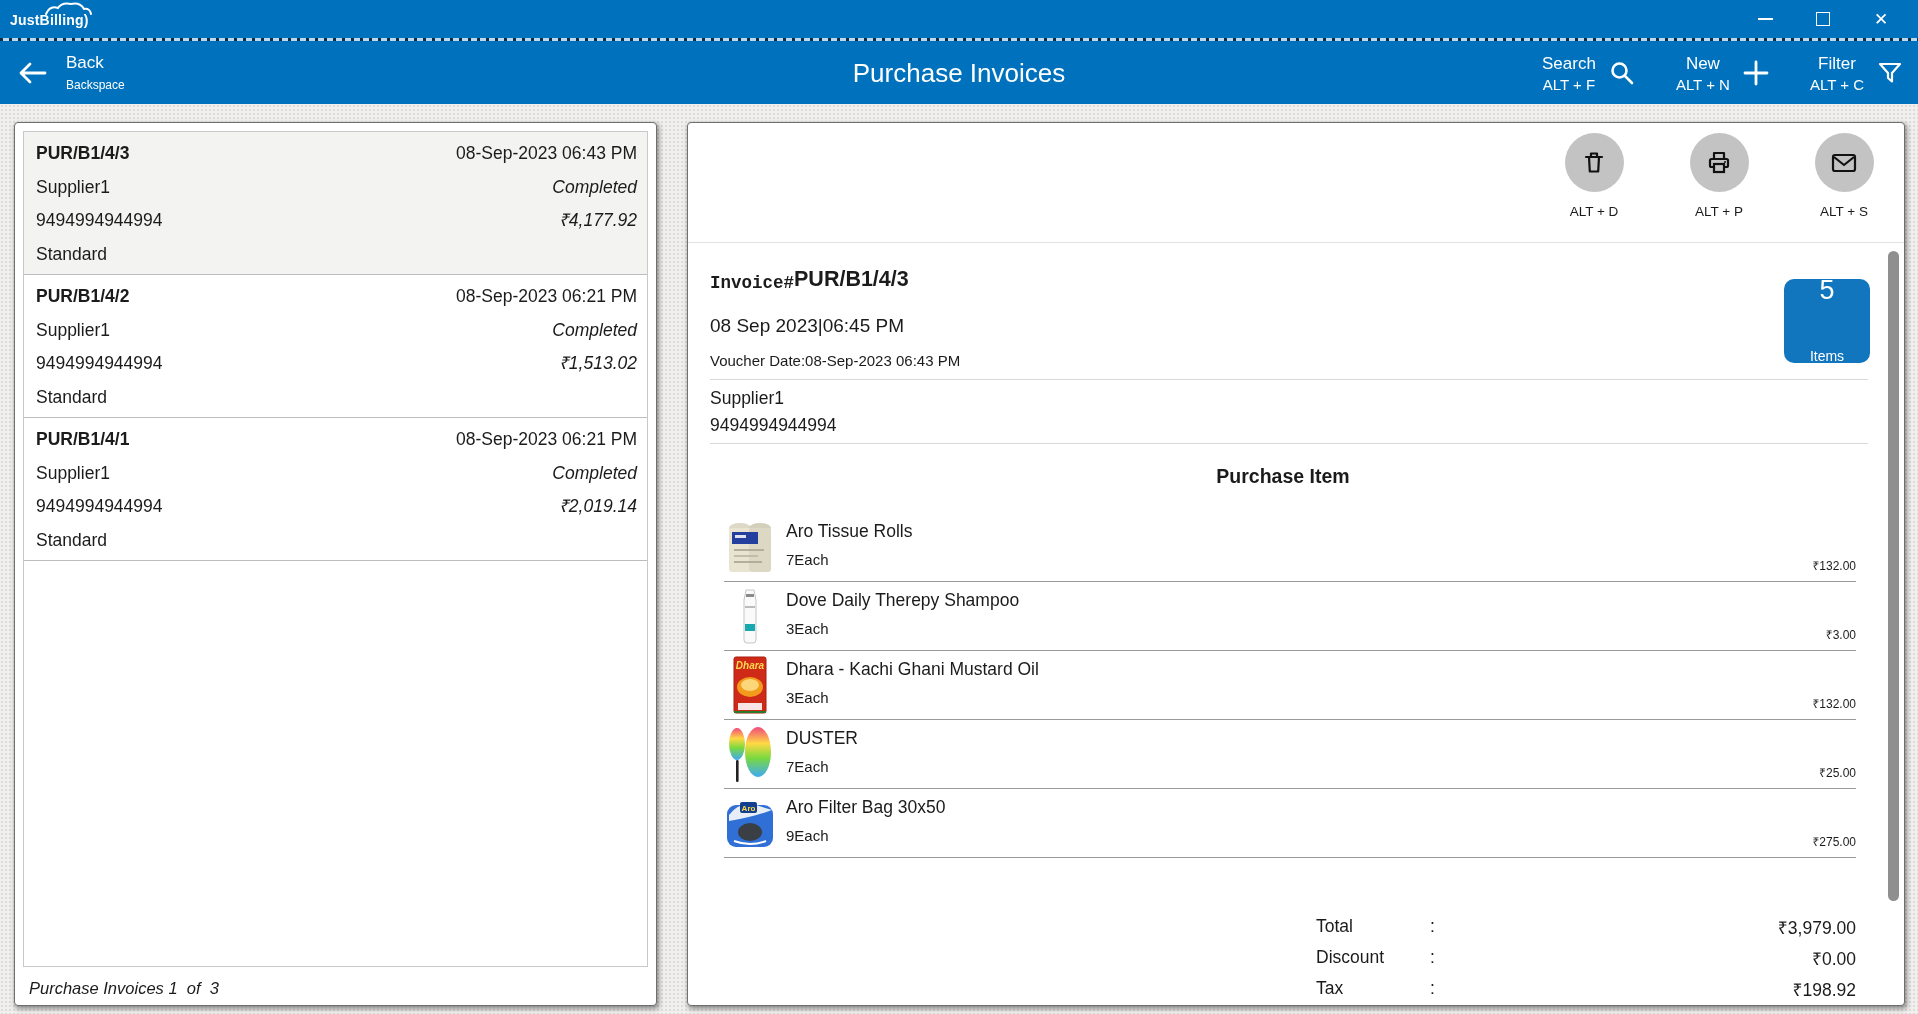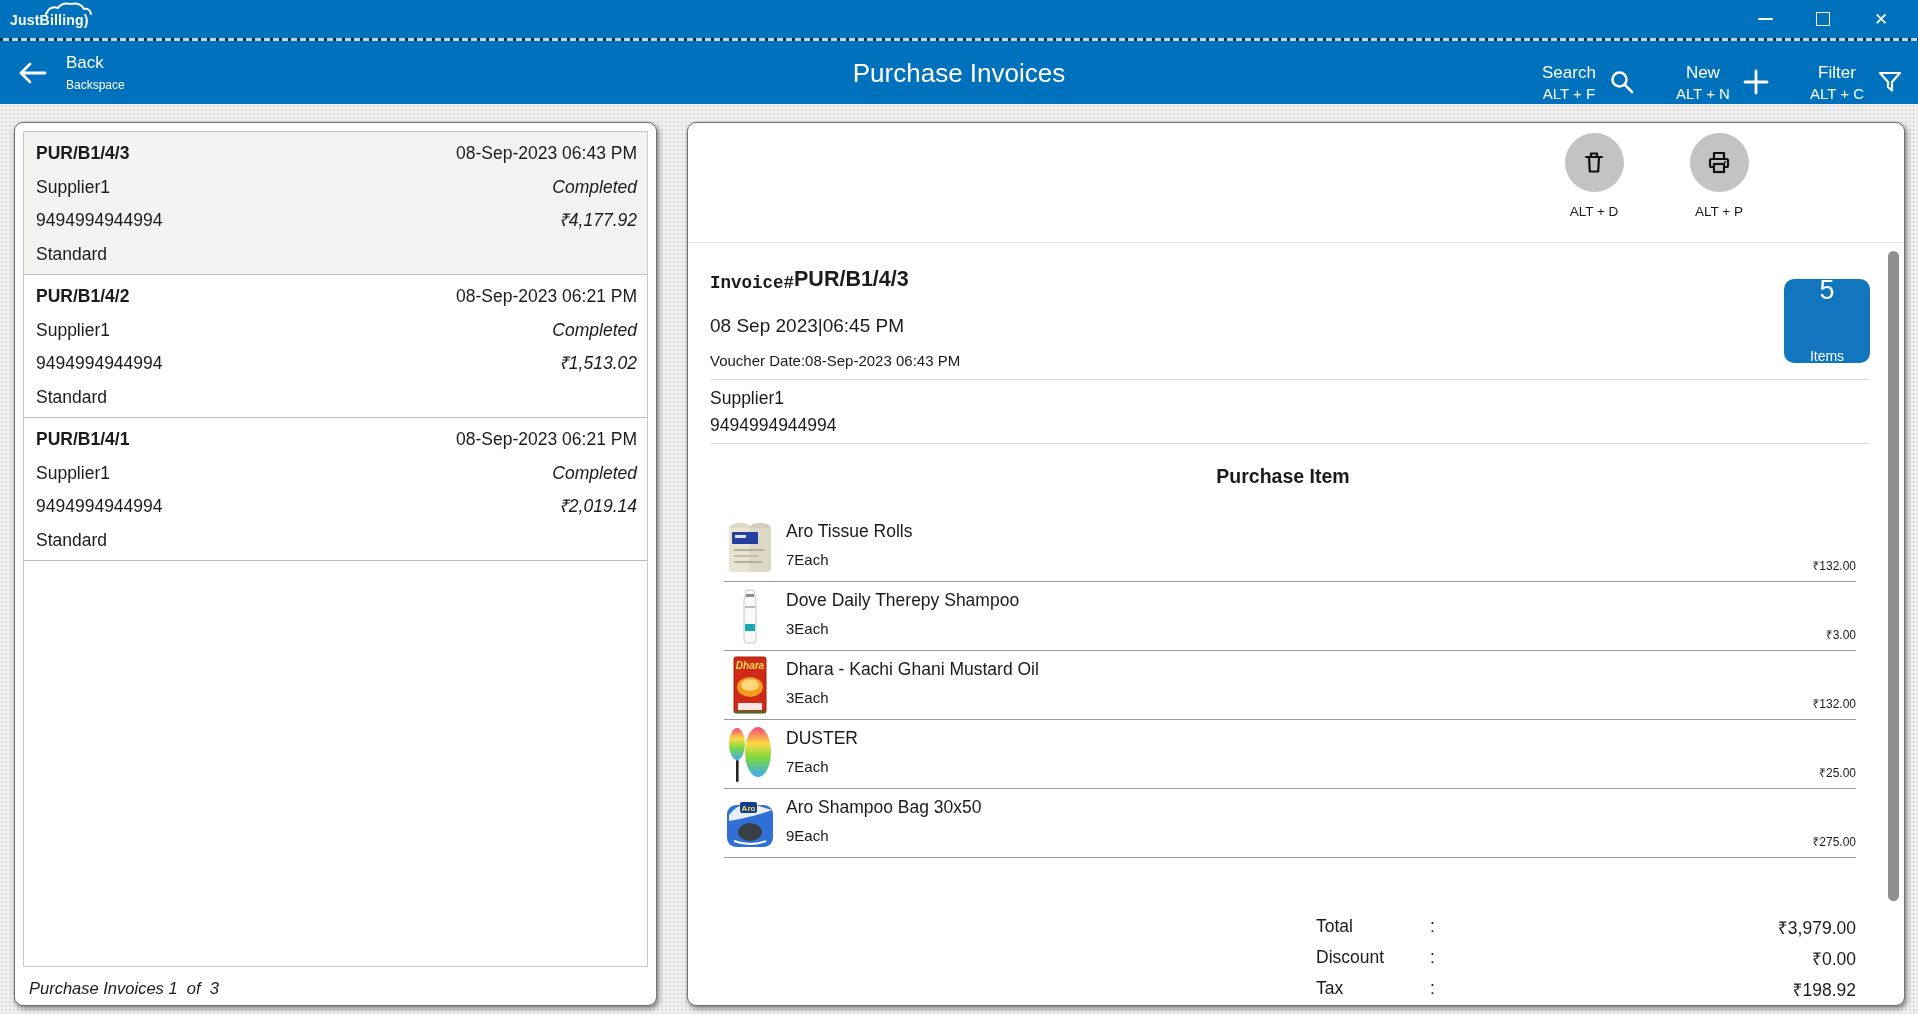--- a/index.html
+++ b/index.html
@@ -27,28 +27,28 @@
   .dotted-sep { position:absolute; left:0; top:38px; width:100%; height:3px;
     background:repeating-linear-gradient(90deg,#0b2e4a 0 3px,#bcd8ec 3px 9px); }
 
   
   .commandbar { position:absolute; left:0; top:41px; width:100%; height:63px; background:#0071bc; color:#fff; }
   .back-group { position:absolute; left:14px; top:0; height:63px; display:flex; align-items:center; cursor:pointer; }
   .back-arrow { margin-right:16px; }
   .back-labels .lbl-main { font-size:17px; line-height:22px; }
   .back-labels .lbl-small { font-size:12px; line-height:16px; margin-top:3px; }
   .page-title { position:absolute; left:50%; top:50%; transform:translate(-50%,-50%); font-size:26px; font-weight:400; white-space:nowrap; }
-  .cmd-right { position:absolute; right:14px; top:0; height:81px; display:flex; align-items:center; gap:40px;margin-left:36px; }
+  .cmd-right { position:absolute; right:14px; top:0; height:63px; display:flex; align-items:center; gap:40px;margin-left:36px; }
   .cmd-btn { display:flex; align-items:center; gap:12px; cursor:pointer; }
   .cmd-labels { text-align:center; }
   .cmd-labels .lbl-main { font-size:17px; line-height:20px; }
   .cmd-labels .lbl-small { font-size:15px; line-height:15px; margin-top:3px; }
 
   
-  .card { position:absolute; background:#fff; border:1px solid #6f6f6f; border-radius:9px;
+  .card { position:absolute; background:#fff; border:1px solid #6f6f6f; border-radius:4px;
     box-shadow:1.5px 2.5px 5px rgba(0,0,0,0.42); }
   .left-card  { left:14px; top:122px; width:643px;  height:884px; }
   .right-card { left:687px; top:122px; width:1218px; height:884px;padding-left:26px; }
 
   
   .list-box { position:absolute; left:8px; top:8px; right:8px; bottom:38px; border:1px solid #c9c9c9; overflow:hidden; background:#fff; }
   .inv-item { position:relative; height:143px; padding:5px 10px 0 12px; border-bottom:1px solid #bdbdbd; cursor:pointer; background:#fff; }
   .inv-item.selected { background:#f3f3f1; }
   .inv-item .l { height:33.5px; line-height:33.5px; font-size:17.5px; white-space:nowrap; }
   .inv-item .num { font-weight:700; }
@@ -223,20 +223,29 @@
       <div class="action act-1">
         <div class="circle">
           <svg width="30" height="30" viewBox="0 0 30 30">
             <path d="M10 11V5h10v6" fill="none" stroke="#111" stroke-width="2.2" stroke-linejoin="round"></path>
             <rect x="6" y="11" width="18" height="8" rx="1.5" fill="none" stroke="#111" stroke-width="2.2"></rect>
             <rect x="10" y="16" width="10" height="8" fill="#c3c3c3" stroke="#111" stroke-width="2.2"></rect>
             <circle cx="21" cy="14" r="1" fill="#111"></circle>
           </svg>
         </div>
         <div class="a-label">ALT + P</div>
+      </div>
+      <div class="action act-2">
+        <div class="circle">
+          <svg width="30" height="30" viewBox="0 0 30 30">
+            <rect x="4" y="7" width="22" height="16" rx="2" fill="none" stroke="#111" stroke-width="2.2"></rect>
+            <path d="M5 9l10 8 10-8" fill="none" stroke="#111" stroke-width="2.2" stroke-linejoin="round"></path>
+          </svg>
+        </div>
+        <div class="a-label">ALT + S</div>
       </div>
     </div>
     <div class="hdr-divider"></div>
 
     <div class="inv-head">
       <div class="inv-line1">
         <span class="inv-lbl">Invoice#</span><span class="inv-num">PUR/B1/4/3</span>
       </div>
       <div class="inv-date">08 Sep 2023|06:45 PM</div>
       <div class="inv-voucher">Voucher Date:08-Sep-2023 06:43 PM</div>
@@ -319,21 +328,21 @@
 
       <div class="item-row">
         <svg class="p-img" viewBox="0 0 48 60">
           <rect x="1" y="12" width="46" height="42" rx="9" fill="#2f6fd6"></rect>
           <path d="M3 22 Q14 8 30 12 L46 17 Q28 24 3 28 Z" fill="#e8eef8"></path>
           <rect x="14" y="9" width="17" height="11" rx="2" fill="#123f8f"></rect>
           <text x="22.5" y="18" font-size="8" fill="#ffd944" text-anchor="middle" font-weight="bold">Aro</text>
           <ellipse cx="24" cy="39" rx="12" ry="9" fill="#3a3f45"></ellipse>
           <path d="M8 48q16 6 32 0" stroke="#ffffff" stroke-width="2" fill="none"></path>
         </svg>
-        <div class="p-name">Aro Shampoo Bag 30x50</div>
+        <div class="p-name">Aro Filter Bag 30x50</div>
         <div class="p-qty">9Each</div>
         <div class="p-price">₹275.00</div>
       </div>
 
     </div>
 
     <div class="totals">
       <div class="t-row">
         <div class="t-label">Total</div>
         <div class="t-colon">:</div>

